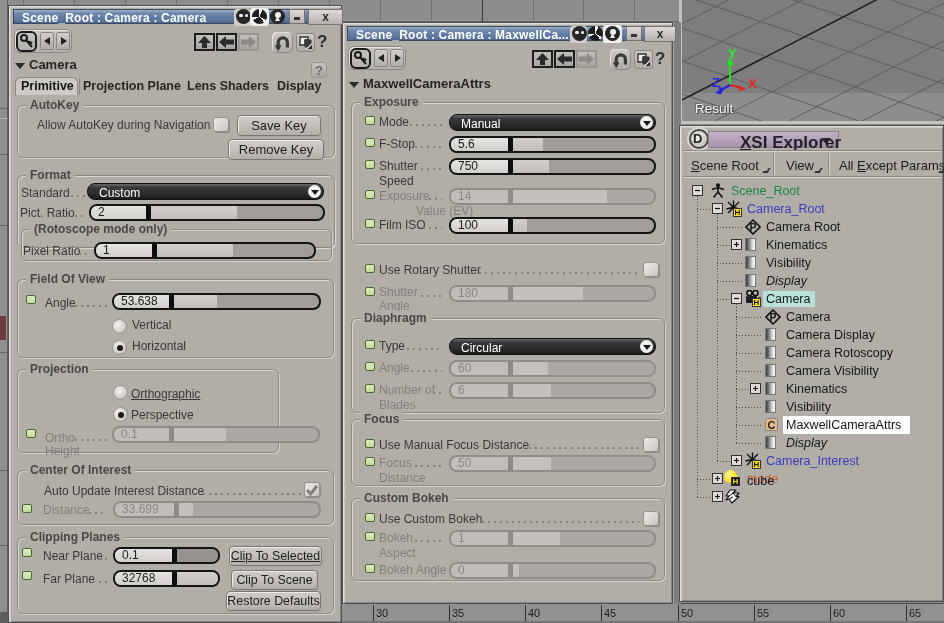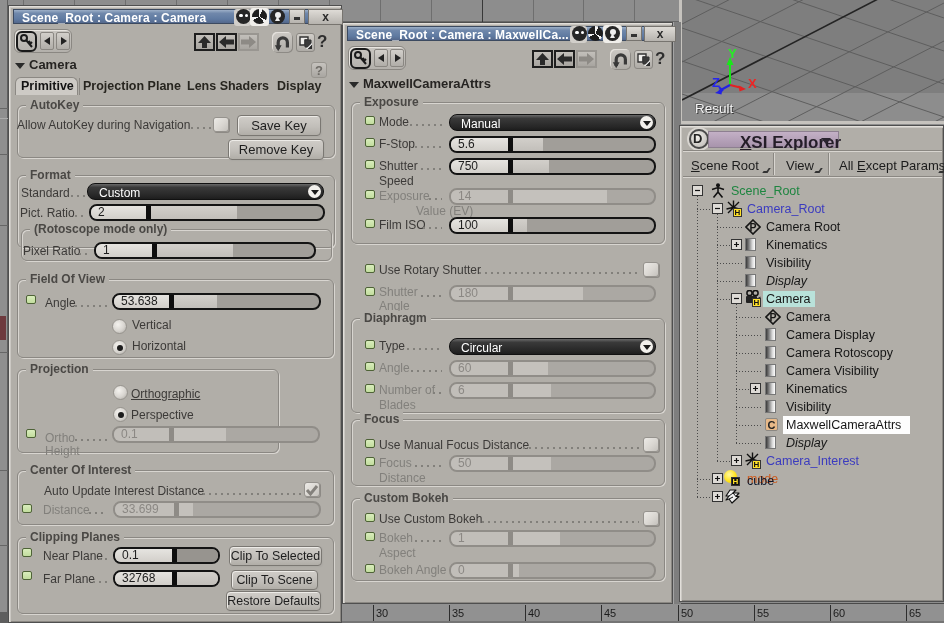--- a/index.html
+++ b/index.html
@@ -530,21 +530,21 @@
   <div class="abs" style="left:6px;top:71px;width:63px;height:18px;background:#cdcac5;border:1px solid #8b8883;border-bottom:none;border-radius:6px 6px 0 0;"></div>
   <div class="abs" style="left:12px;top:73px;font-size:12.5px;font-weight:bold;color:#131313;">Primitive</div>
   <div class="abs" style="left:70px;top:72px;width:1px;height:17px;background:#8b8883;"></div>
   <div class="abs" style="left:74px;top:73px;font-size:12.5px;font-weight:bold;color:#27251f;">Projection Plane</div>
   <div class="abs" style="left:178px;top:73px;font-size:12.5px;font-weight:bold;color:#27251f;">Lens Shaders</div>
   <div class="abs" style="left:268px;top:73px;font-size:12.5px;font-weight:bold;color:#27251f;">Display</div>
 
   <div class="grp" style="left:8px;top:99px;width:318px;height:53px;">
       <div class="glab">AutoKey</div>
     </div>
-  <div class="lab" style="left:8px;top:112px;">Allow AutoKey during Navigation</div>
+  <div class="lab" style="left:28px;top:112px;">Allow AutoKey during Navigation</div>
   <div class="dots" style="left:182px;top:121px;width:22px;"></div>
   <div class="cbox" style="left:204px;top:111px;"></div>
   <div class="btn" style="left:228px;top:109px;width:84px;height:21px;line-height:19px;">Save Key</div>
   <div class="btn" style="left:219px;top:133px;width:96px;height:21px;line-height:19px;">Remove Key</div>
 
   <div class="grp" style="left:8px;top:169px;width:318px;height:73px;text-decoration:underline;">
       <div class="glab">Format</div>
     </div>
   <div class="lab" style="left:12px;top:180px;">Standard</div>
   <div class="dots" style="left:62px;top:189px;width:14px;"></div>
@@ -625,21 +625,21 @@
       <div class="glab">Clipping Planes</div>
     </div>
   <div class="gbox" style="left:13px;top:542px;"></div>
   <div class="lab" style="left:34px;top:543px;">Near Plane</div>
   <div class="dots" style="left:90px;top:552px;width:10px;"></div>
   <div class="slider" style="left:104px;top:541px;width:107px;">
       <div class="num" style="width:57px;">0.1</div>
       <div class="div" style="left:57px;width:5px;"></div>
       <div class="fill" style="left:62px;width:41px;background:#97948f;"></div>
     </div>
-  <div class="btn" style="left:220px;top:540px;width:93px;height:20px;line-height:18px;font-size:12.4px;">Clip To Selected</div>
+  <div class="btn" style="left:220px;top:540px;width:93px;height:20px;line-height:18px;font-size:12.4px;text-decoration:underline;">Clip To Selected</div>
   <div class="gbox" style="left:13px;top:565px;"></div>
   <div class="lab" style="left:34px;top:566px;">Far Plane</div>
   <div class="dots" style="left:84px;top:575px;width:16px;"></div>
   <div class="slider" style="left:104px;top:564px;width:107px;">
       <div class="num" style="width:57px;">32768</div>
       <div class="div" style="left:57px;width:5px;"></div>
       <div class="fill" style="left:62px;width:41px;"></div>
     </div>
   <div class="btn" style="left:222px;top:564px;width:87px;height:20px;line-height:18px;font-size:12.4px;">Clip To Scene</div>
   <div class="btn" style="left:217px;top:585px;width:95px;height:20px;line-height:18px;font-size:12.4px;">Restore Defaults</div>

